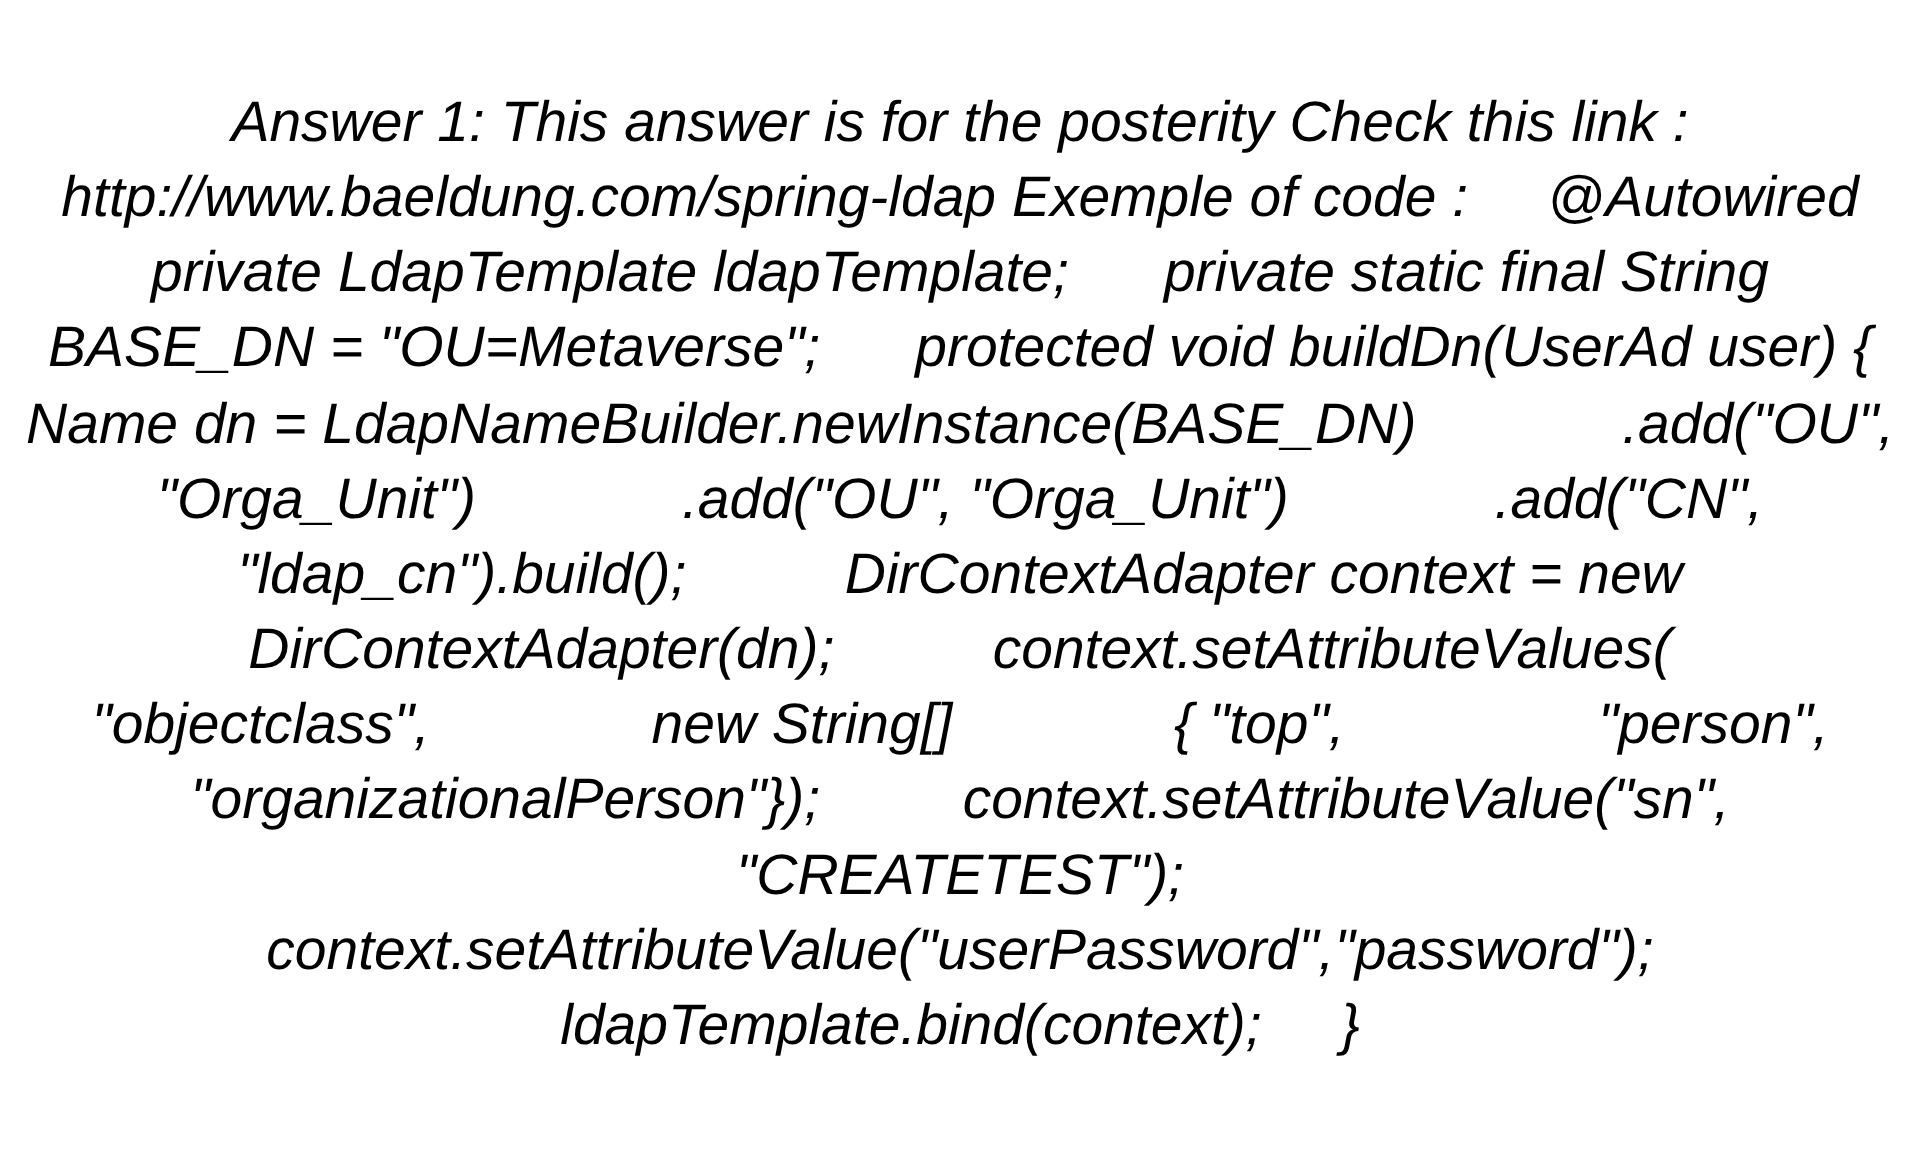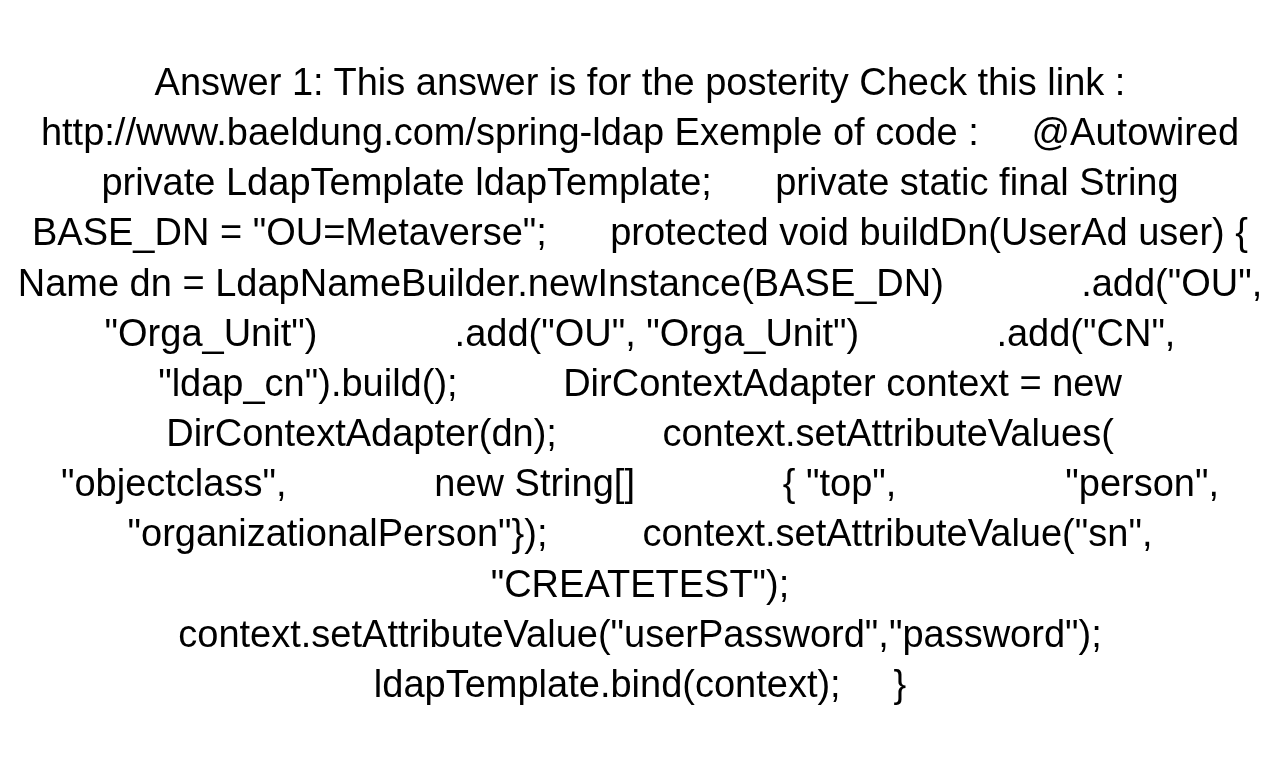--- a/index.html
+++ b/index.html
@@ -1,18 +1,19 @@
 <!DOCTYPE html>
 <html><head>
   <meta charset="utf-8">
   <style>
     * {
       margin: 0;
       padding: 0;
       box-sizing: border-box;
+      font-style: italic;
     }
     body {
       width: 1280px;
       height: 766px;
       background: #ffffff;
       font-family: Arial, Helvetica, sans-serif;
       display: flex;
       align-items: center;
       justify-content: center;
       overflow: hidden;

